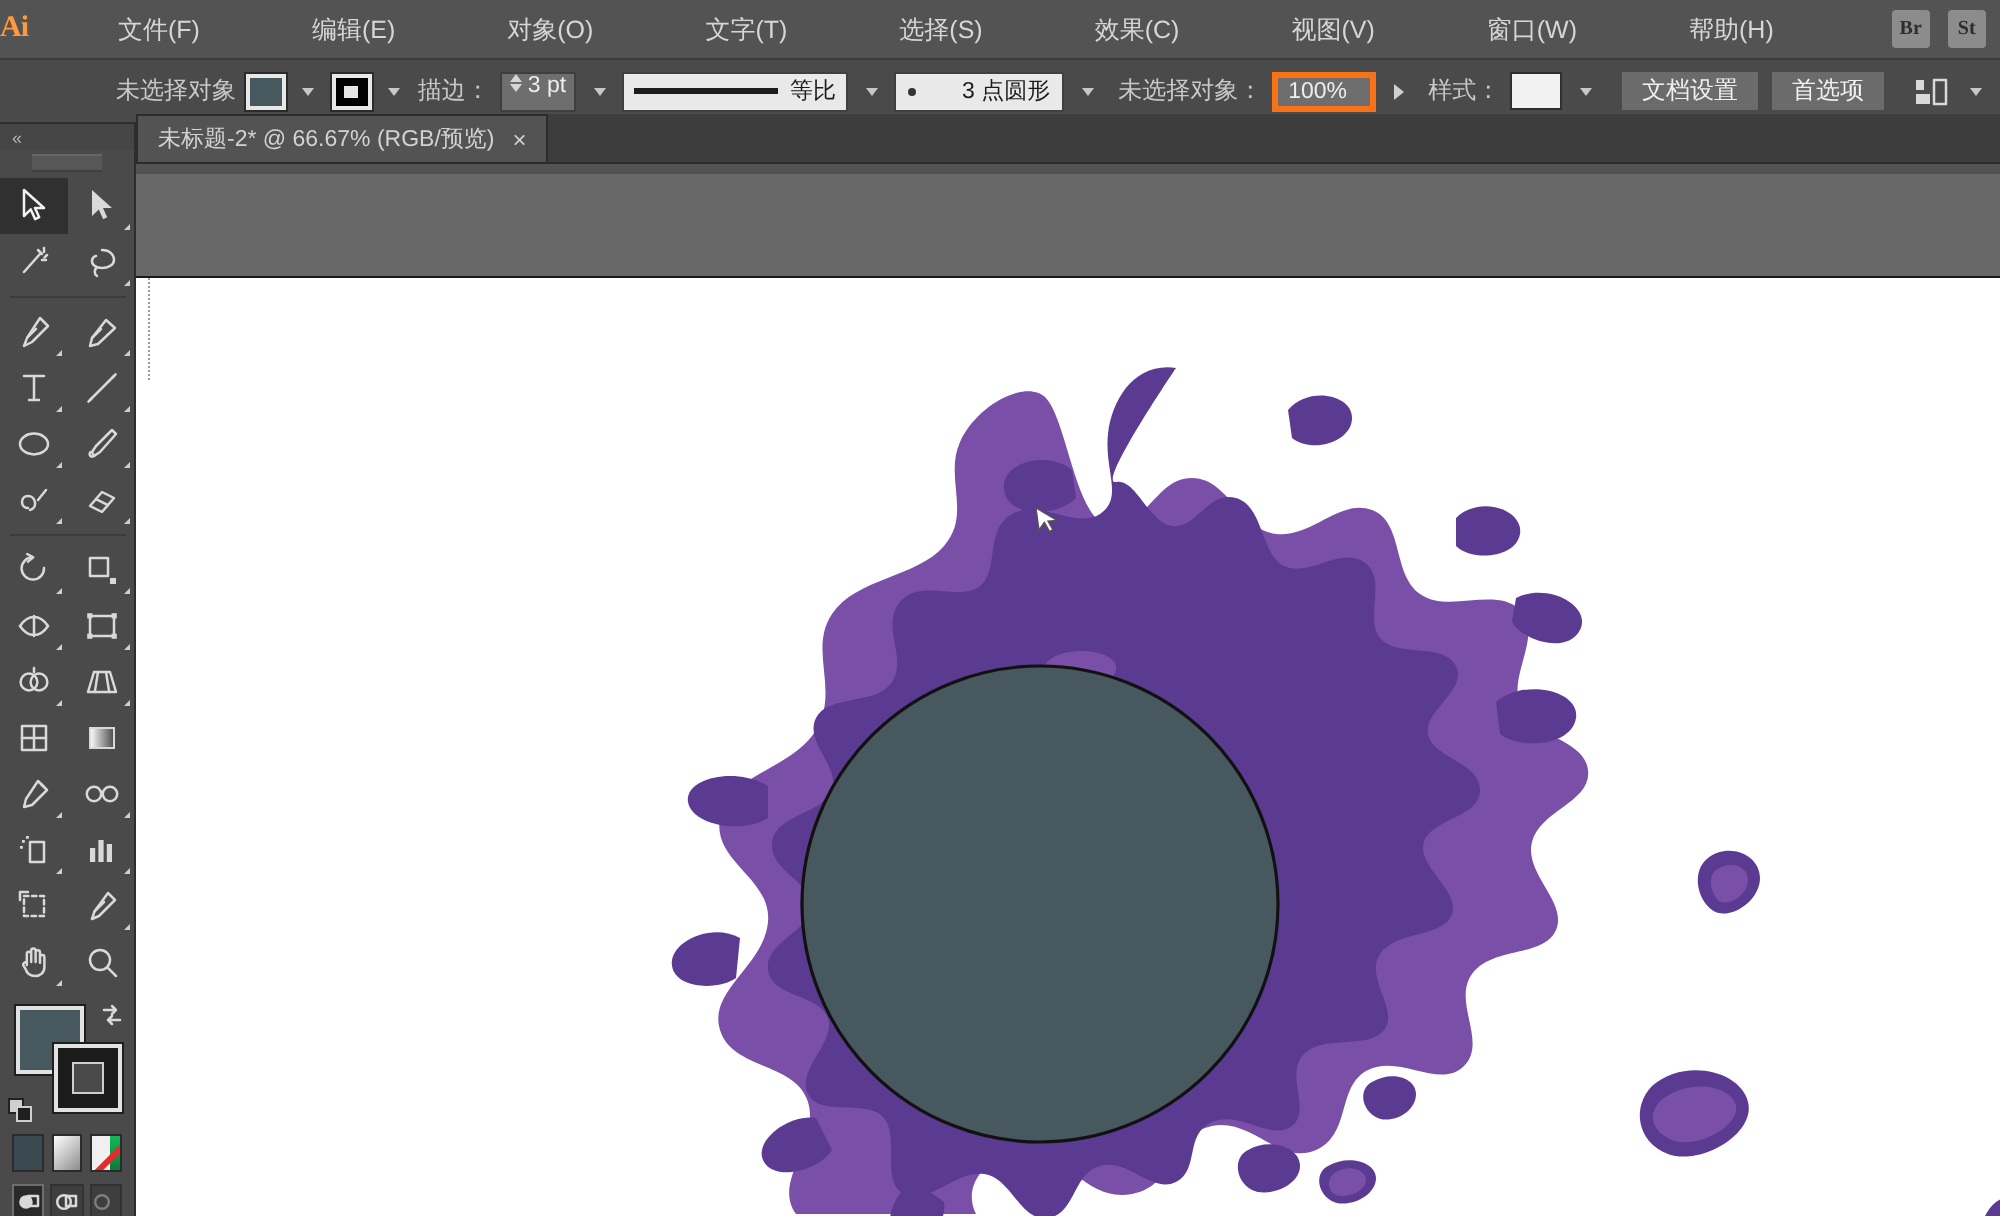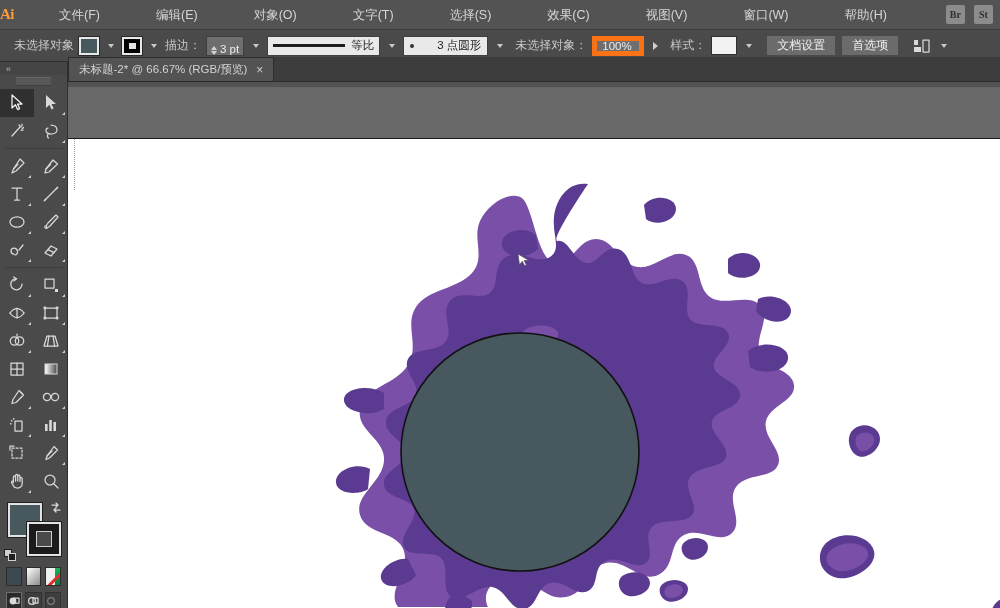--- a/index.html
+++ b/index.html
@@ -52,63 +52,63 @@
   .grad-cap { width: 22px; height: 18px; position: relative; opacity: .85; }
 
   
   .controlbar {
     position: absolute; top: 30px; left: 0; width: 1000px; height: 32px;
     background: #4a4a4a;
     display: flex; align-items: center; padding: 0 6px;
     border-bottom: 1px solid #2f2f2f;
     gap: 5px;
   }
-  .cb-label { color: #c8c8c8; font-size: 12px; white-space: nowrap; }
+  .cb-label { color: #c8c8c8; font-size: 12px; white-space: nowrap; margin-left: 44px; }
   .swatch-fill {
     width: 20px; height: 18px; background: #47585f;
     border: 2px solid #e8e8e8; outline: 1px solid #2b2b2b;
   }
   .swatch-stroke {
     width: 20px; height: 18px; background: #000;
     border: 2px solid #e8e8e8; outline: 1px solid #2b2b2b;
     display: flex; align-items: center; justify-content: center;
   }
   .swatch-stroke i { display:block; width: 7px; height: 6px; background: #e4e4e4; }
   .mini-chev {
     width: 13px; height: 20px; display:flex; align-items:center; justify-content:center;
   }
   .mini-chev::after {
     content: ''; width: 0; height: 0;
     border-left: 3.5px solid transparent; border-right: 3.5px solid transparent;
     border-top: 4px solid #c8c8c8;
   }
   .field {
     background: #6e6e6e; border: 1px solid #3f3f3f; height: 20px;
-    display: flex; align-items: flex-end; padding: 0 4px; color: #ededed;
+    display: flex; align-items: flex-start; padding: 0 4px; color: #ededed;
     font-size: 11.5px; white-space: nowrap;
   }
   .spin { display: flex; flex-direction: column; gap: 1px; margin-right: 3px; }
   .spin i { width: 0; height: 0; border-left: 3px solid transparent;
             border-right: 3px solid transparent; }
   .spin i:first-child { border-bottom: 4px solid #d6d6d6; }
   .spin i:last-child { border-top: 4px solid #d6d6d6; }
   .stroke-preview {
     background: #e9e9e9; color: #1c1c1c; height: 20px; border: 1px solid #3f3f3f;
     display: flex; align-items: center; gap: 6px; padding: 0 5px;
     font-size: 11.5px; white-space: nowrap;
   }
   .stroke-line { width: 72px; height: 3px; background: #1d1d1d; }
   .profile-box {
     background: #e9e9e9; color: #1c1c1c; height: 20px; border: 1px solid #3f3f3f;
     display: flex; align-items: center; gap: 23px; padding: 0 6px;
     font-size: 11.5px; white-space: nowrap;
   }
   .profile-dot { width: 4px; height: 4px; background: #333; border-radius: 50%; }
   .opacity-val {
-    background: #6e6e6e; border: 5px solid #f97316; height: 20px; min-width: 52px;
+    background: #6e6e6e; border: 3px solid #f97316; height: 20px; min-width: 52px;
     display: flex; align-items: center; padding: 0 5px; color: #ededed; font-size: 11.5px;
   }
   .arrow-right {
     width: 12px; height: 20px; display:flex; align-items:center; justify-content:center;
   }
   .arrow-right::after {
     content:''; width:0; height:0; border-top: 4px solid transparent;
     border-bottom: 4px solid transparent; border-left: 5px solid #cfcfcf;
   }
   .style-swatch { width: 26px; height: 19px; background: #f2f2f2; border: 1px solid #2f2f2f; }

